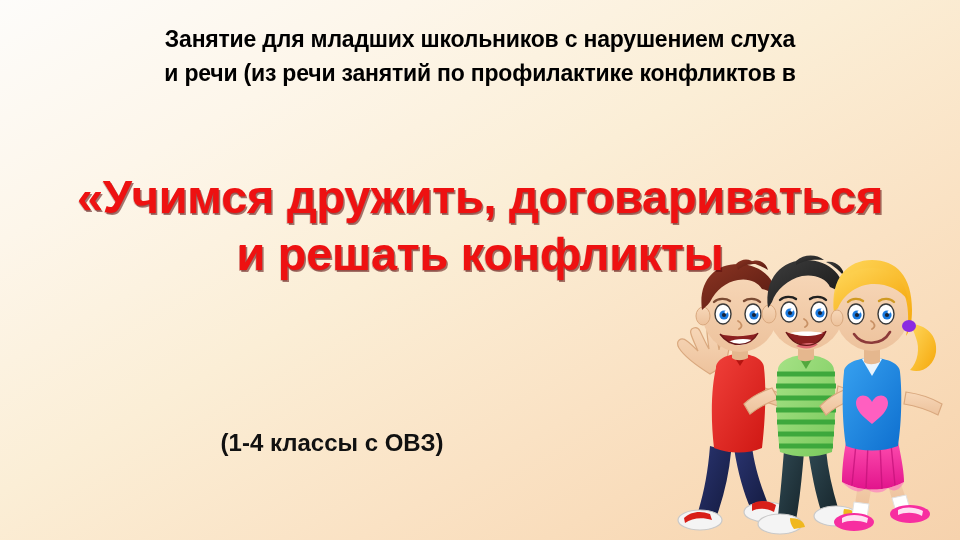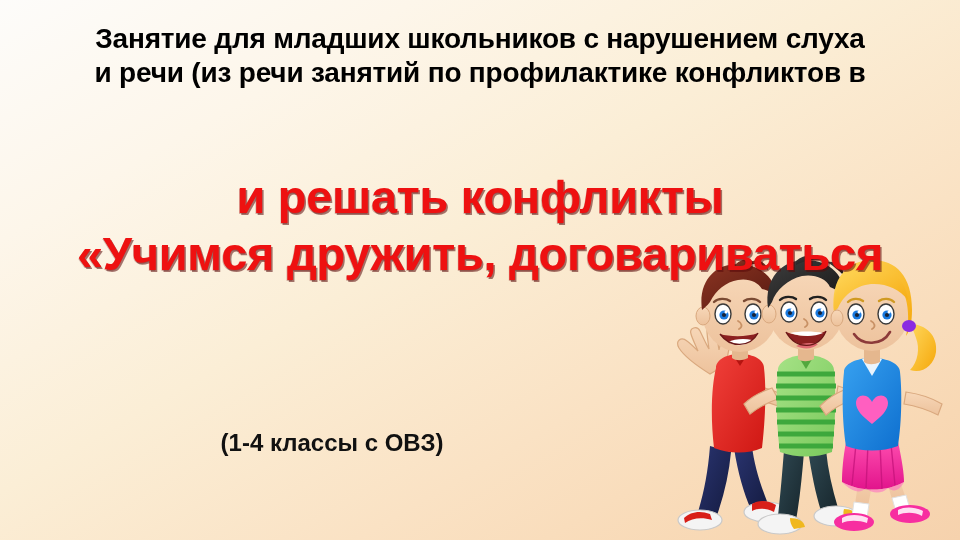--- a/index.html
+++ b/index.html
@@ -30,21 +30,21 @@
 
   
   .header {
     position: absolute;
     top: 22px;
     left: 60px;
     width: 840px;
     text-align: center;
     color: #000000;
     font-weight: bold;
-    font-size: 28px;
+    font-size: 23px;
     line-height: 34px;
     letter-spacing: -0.2px;
   }
   .header .hline { display: block; white-space: nowrap; }
 
   
   .main-title {
     position: absolute;
     top: 168px;
     left: 40px;
@@ -106,22 +106,22 @@
 <body>
 
 <div class="slide">
 
   <div class="header">
     <span class="hline">Занятие для младших школьников с нарушением слуха</span>
     <span class="hline">и речи (из речи занятий по профилактике конфликтов в</span>
   </div>
 
   <div class="main-title">
+    <span class="tline">«Учимся дружить, договариваться</span>
     <span class="tline">и решать конфликты</span>
-    <span class="tline">«Учимся дружить, договариваться</span>
   </div>
 
 
   <div class="grade-line">(1-4 классы с ОВЗ)</div>
 
   <div class="kids">
     <svg viewBox="0 0 312 316" xmlns="http://www.w3.org/2000/svg">
       <defs>
         <linearGradient id="skinG" x1="0" y1="0" x2="0" y2="1">
           <stop offset="0%" stop-color="#f7d7b8"></stop>

